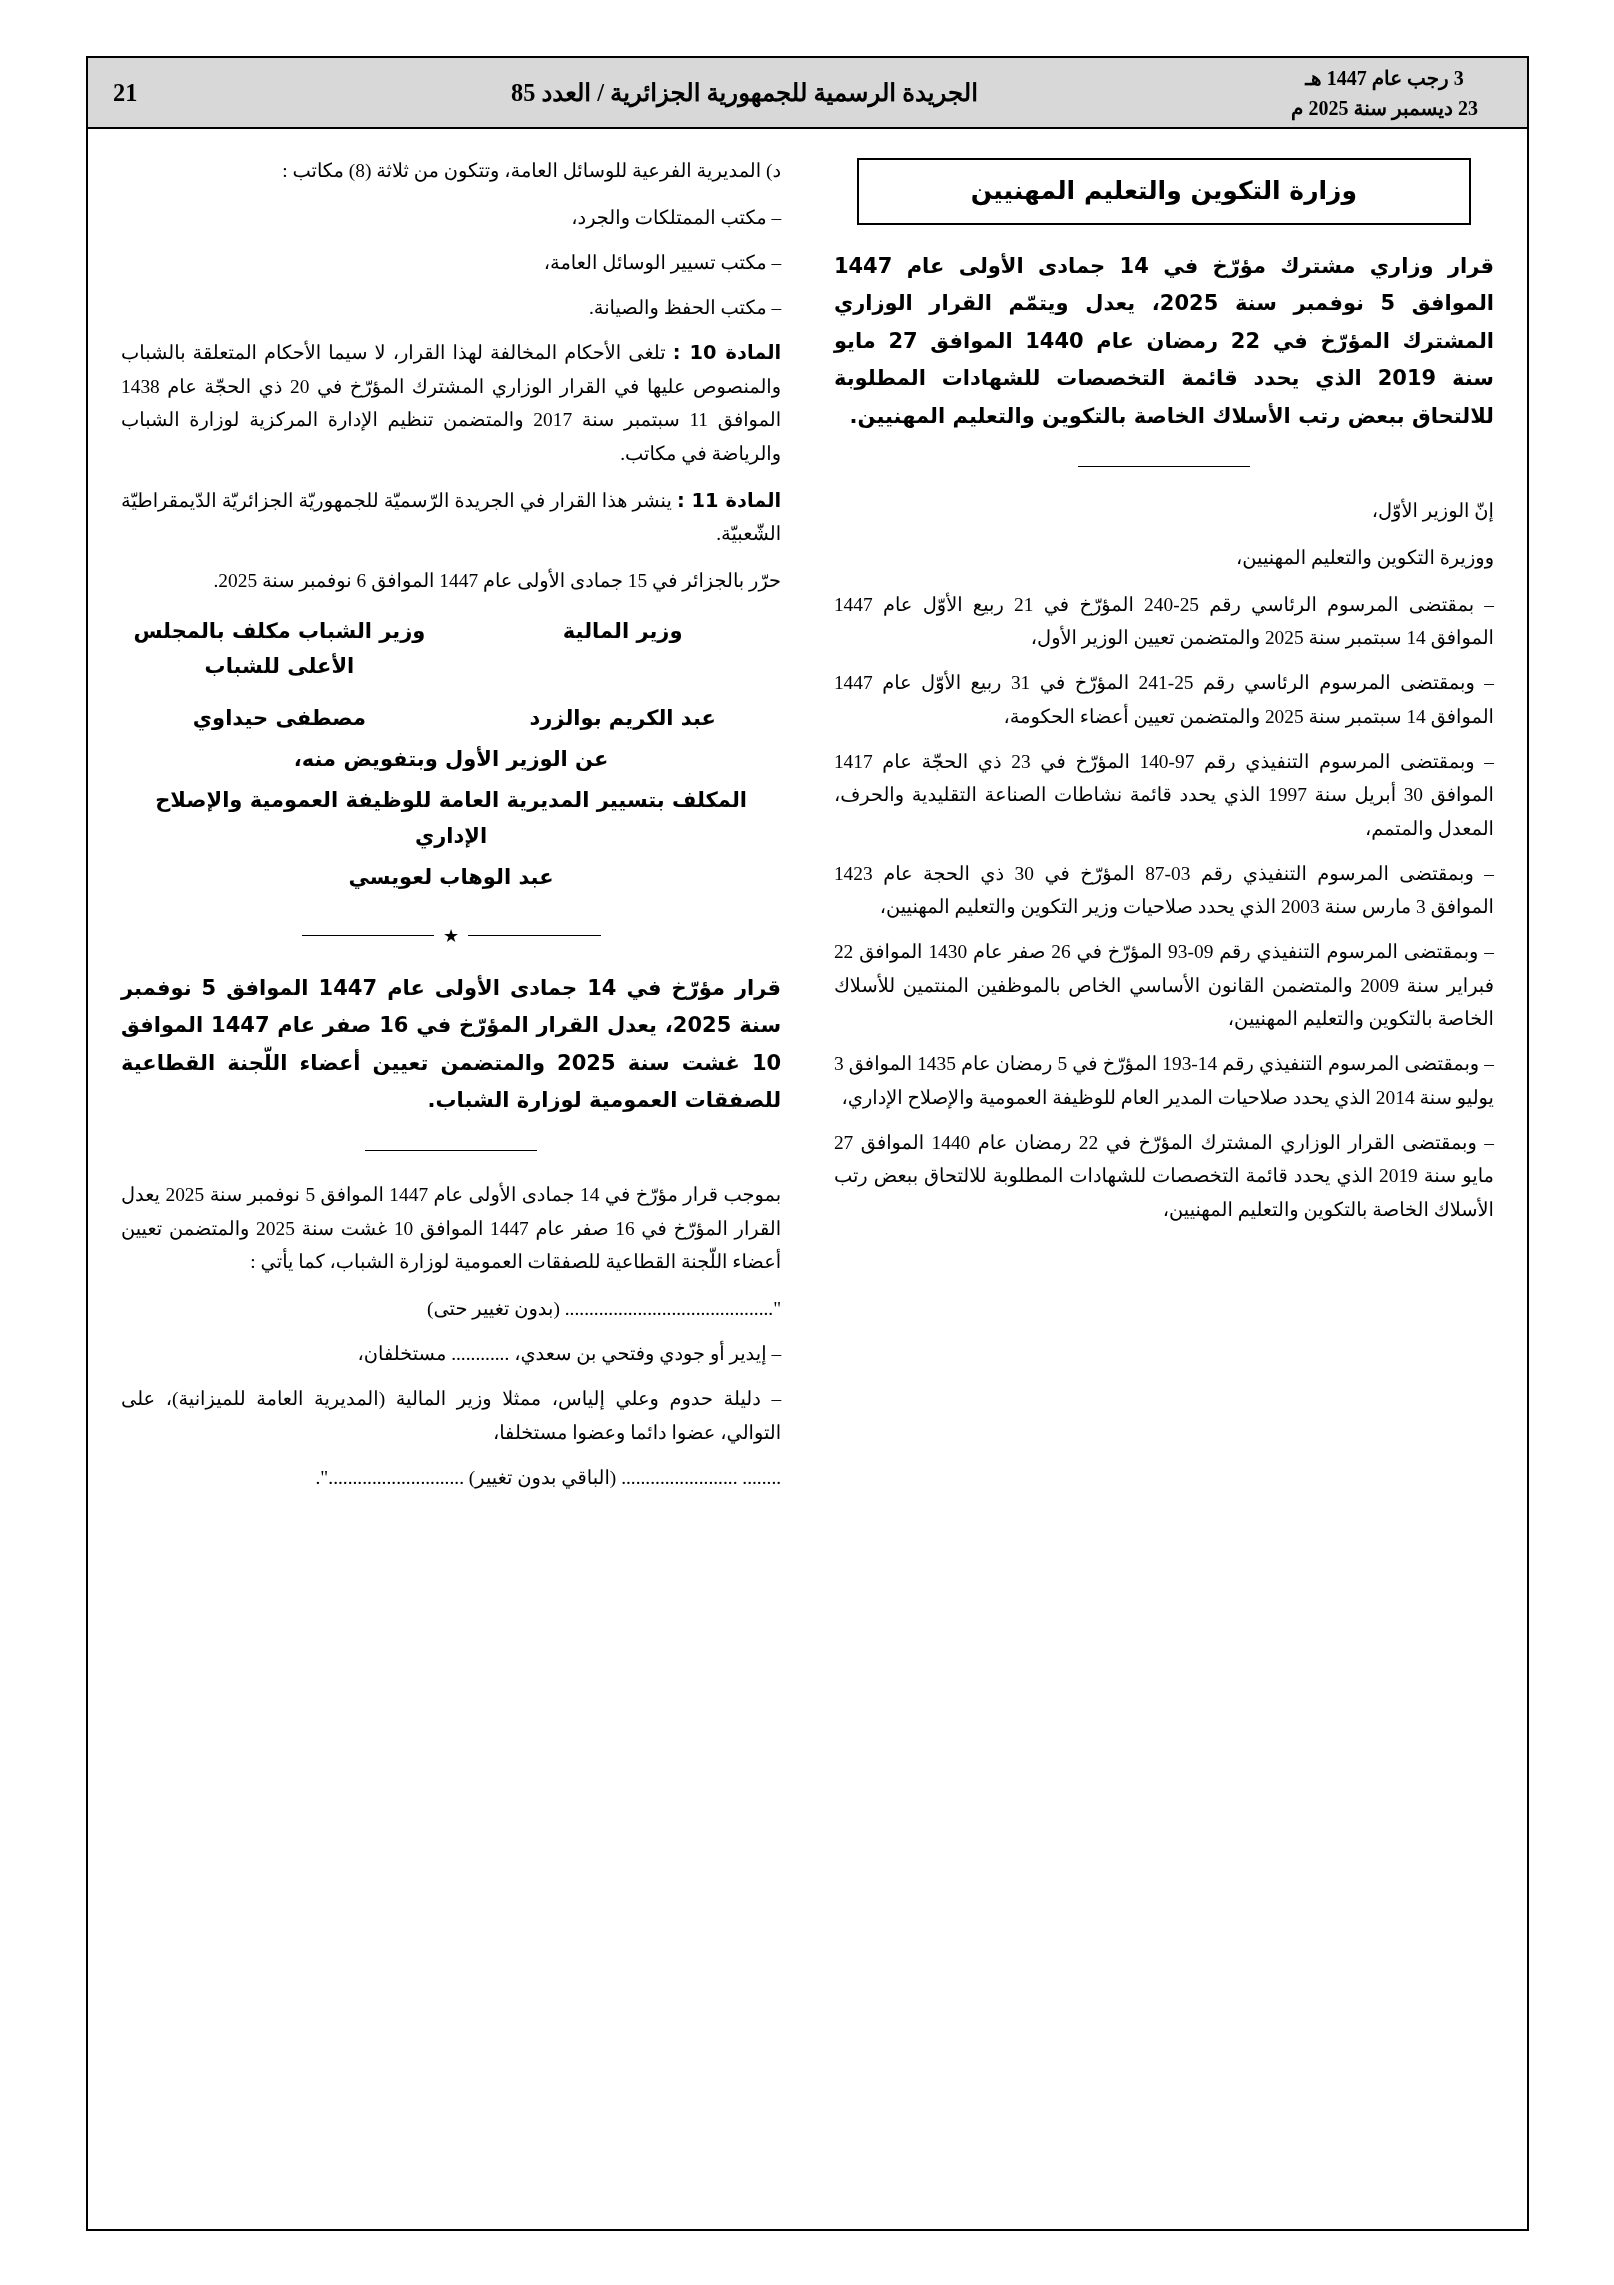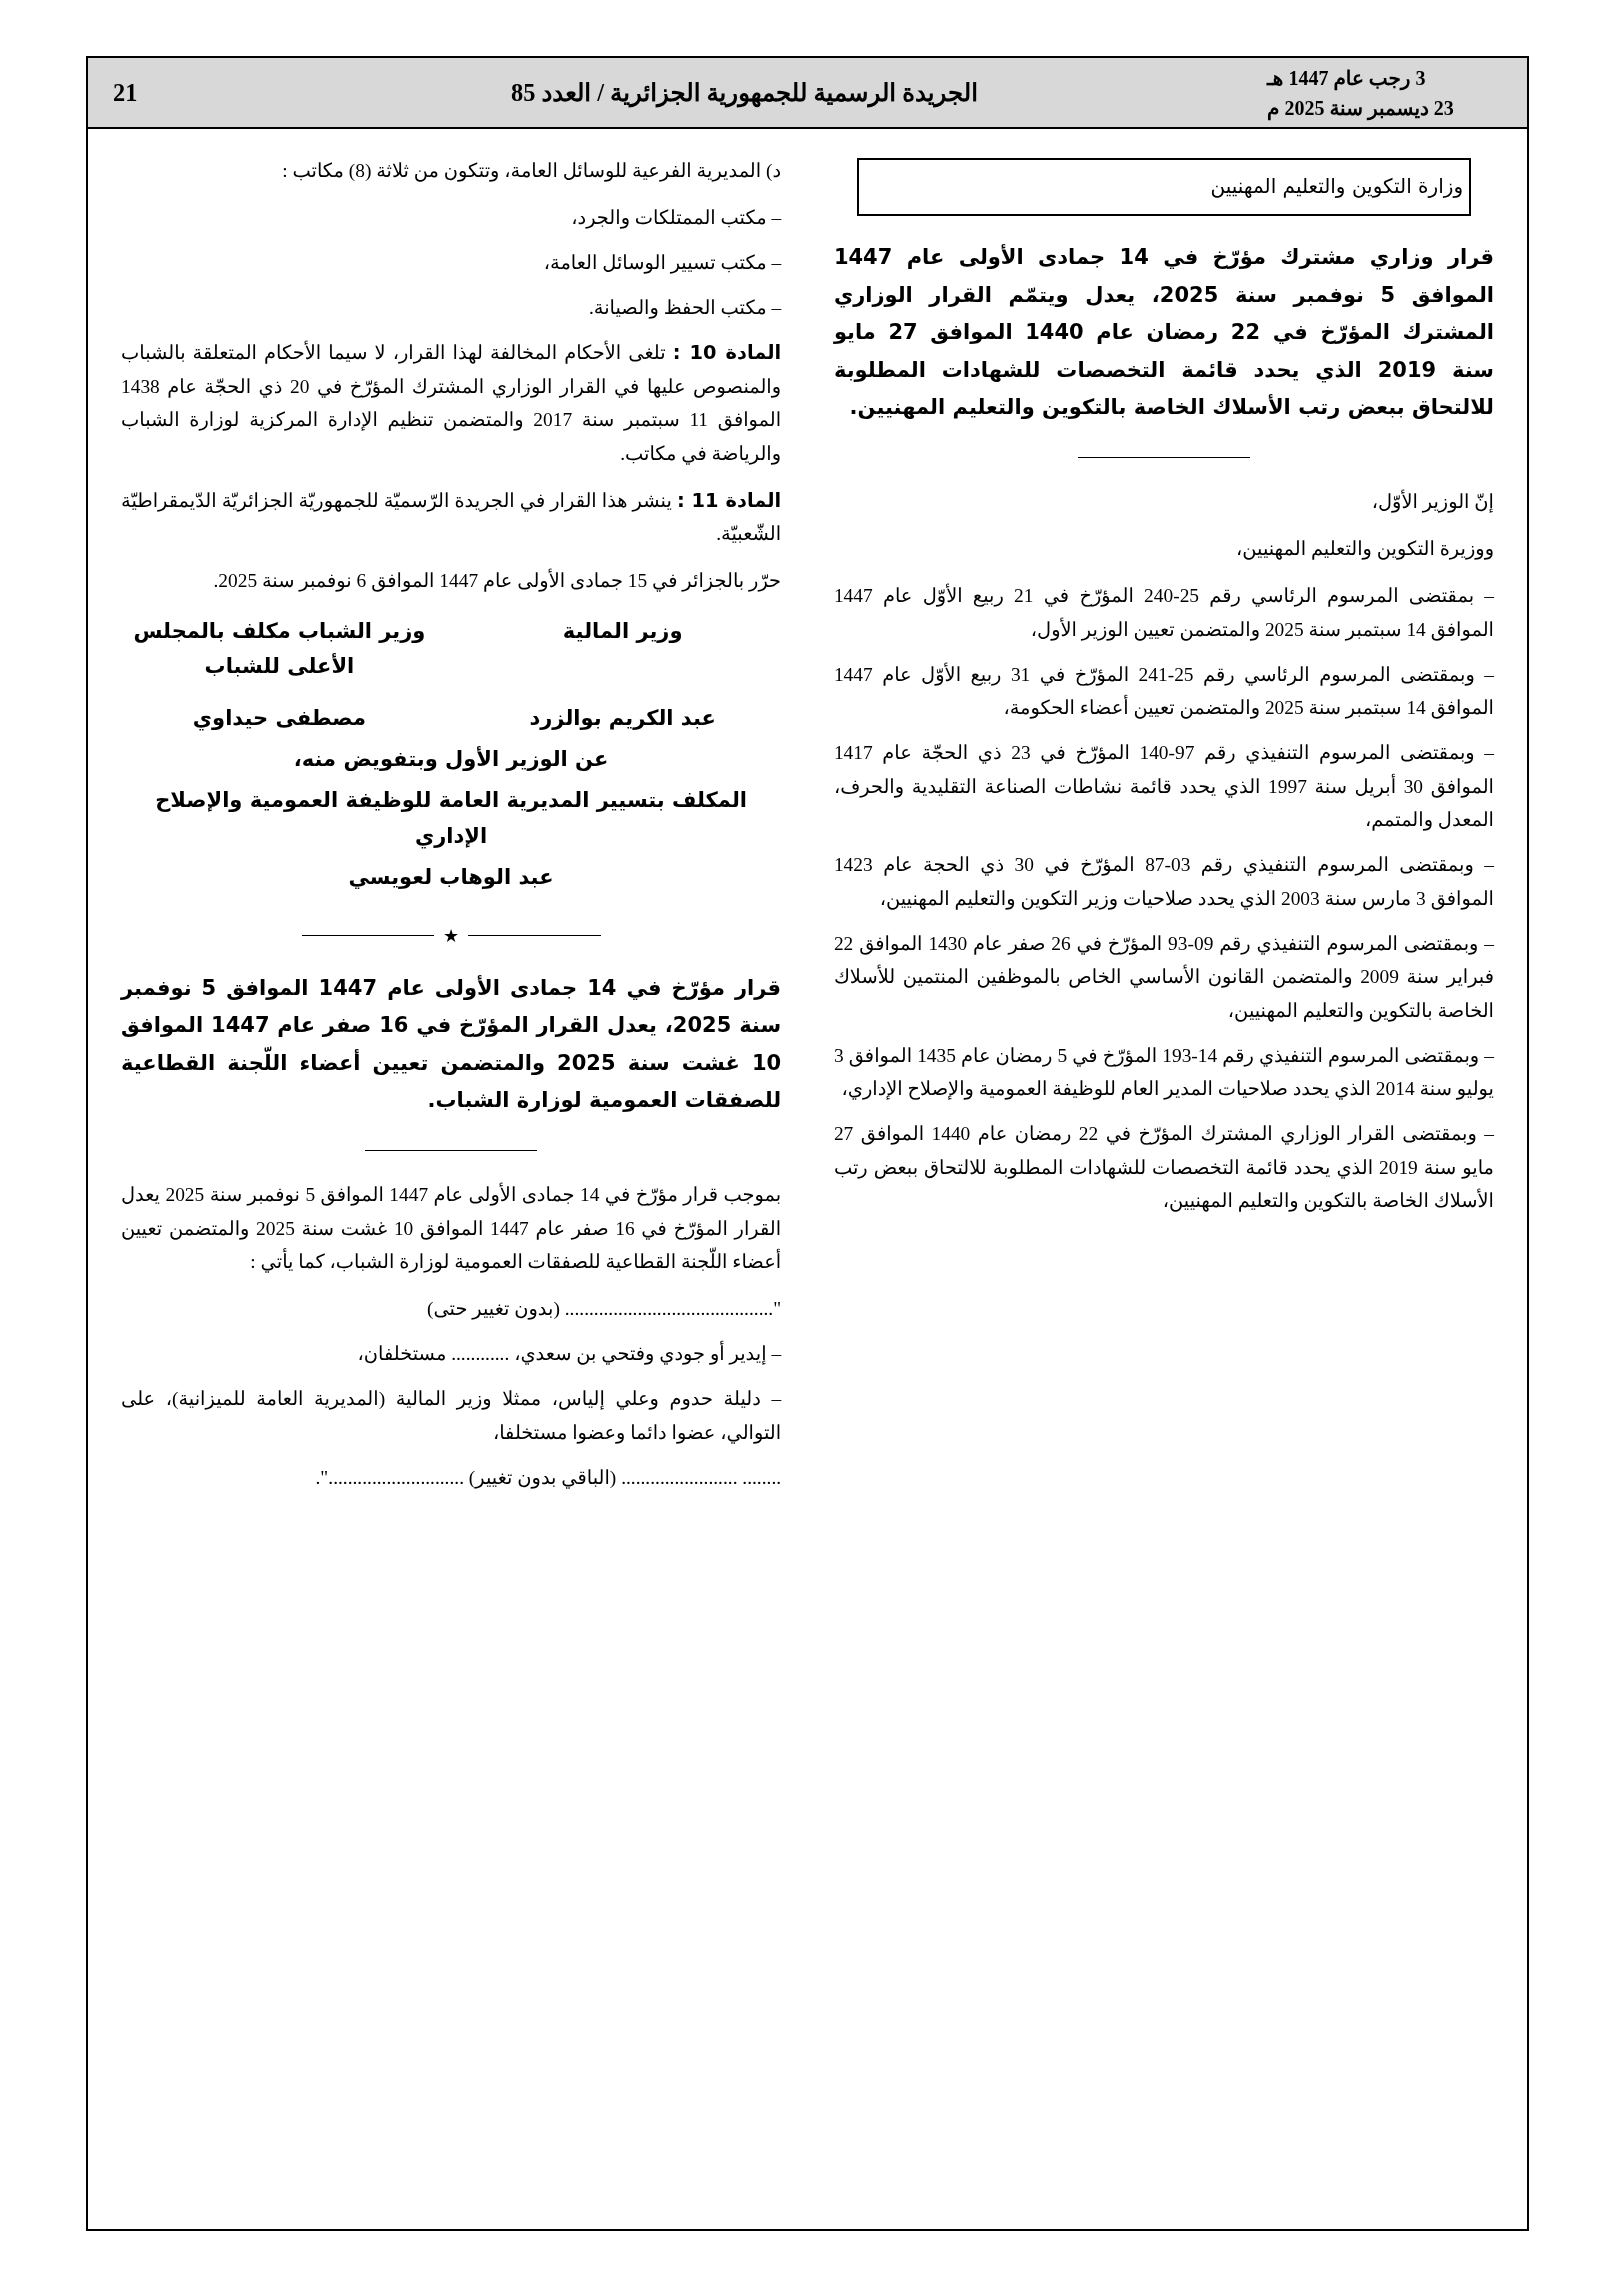--- a/index.html
+++ b/index.html
@@ -50,21 +50,21 @@
     min-width: 109px;
     text-align: left;
   }
   .hdr-center {
     font-size: 24.4px;
     text-align: center;
     flex: 1;
   }
   .hdr-dates {
     font-size: 20px;
-    text-align: left;
+    text-align: center;
     line-height: 1.5;
     min-width: 235px;
   }
   .hdr-dates div { white-space: nowrap; }
 
   
   .columns {
     position: absolute;
     top: 71px;
     right: 0; left: 0;
@@ -83,24 +83,24 @@
     text-align: justify;
     text-justify: inter-word;
   }
   .col-right { padding-left: 5.4px; }
   .col-left { padding-right: 5.4px; }
 
   
   .ministry-box {
     border: 2.7px solid #000;
     padding: 9px 5.4px 11px 5.4px;
-    text-align: right;
-    font-family: "DejaVu Sans", "Liberation Sans", sans-serif;
-    font-weight: normal;
-    font-size: 20px;
+    text-align: center;
+    font-family: "DejaVu Sans", "Liberation Sans", sans-serif;
+    font-weight: bold;
+    font-size: 25px;
     margin: 3.6px 23.5px 23.5px 23.5px;
     letter-spacing: 0px;
   }
   
   .decree-title {
     font-family: "DejaVu Sans", "Liberation Sans", sans-serif;
     font-weight: bold;
     font-size: 21px;
     line-height: 1.78;
     text-align: justify;

